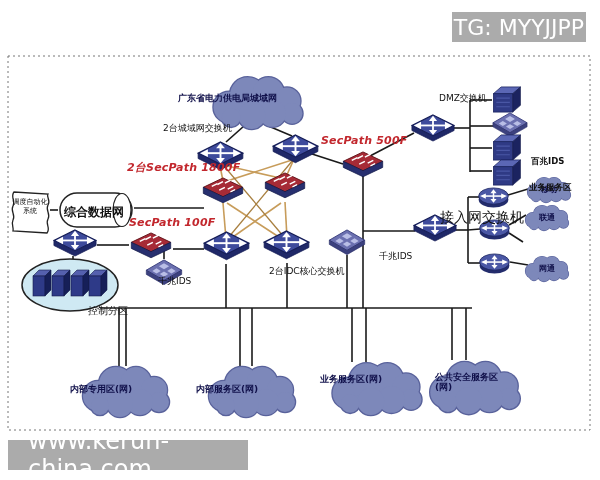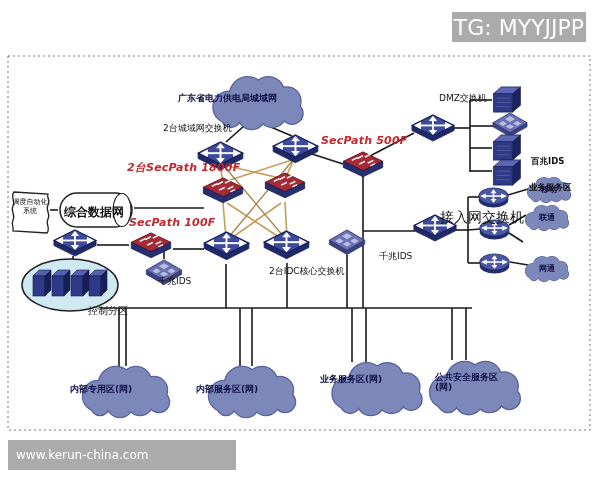--- a/index.html
+++ b/index.html
@@ -297,17 +297,17 @@
   <div class="lbl-sm" style="left:529px;top:145px">业务服务区</div>
   <div class="lbl" style="left:392px;top:212px;font-size:14px">接入网交换机</div>
   <div class="lbl" style="left:221px;top:266px">2台IDC核心交换机</div>
   <div class="lbl" style="left:331px;top:251px">千兆IDS</div>
   <div class="lbl" style="left:110px;top:276px">千兆IDS</div>
   <div class="lbl" style="left:40px;top:306px;font-size:10px">控制分区</div>
 
   <div class="badge" style="left:452px;top:12px;width:134px;height:30px;font-size:22px;justify-content:center">
     <span>TG: MYYJJPP</span>
   </div>
-  <div class="badge" style="left:8px;top:440px;width:220px;height:30px;font-size:12px;padding-left:8px">
+  <div class="badge" style="left:8px;top:440px;width:220px;height:30px;font-size:24px;padding-left:20px">
     <span>www.kerun-china.com</span>
   </div>
 
 </div>
 
 </body></html>

